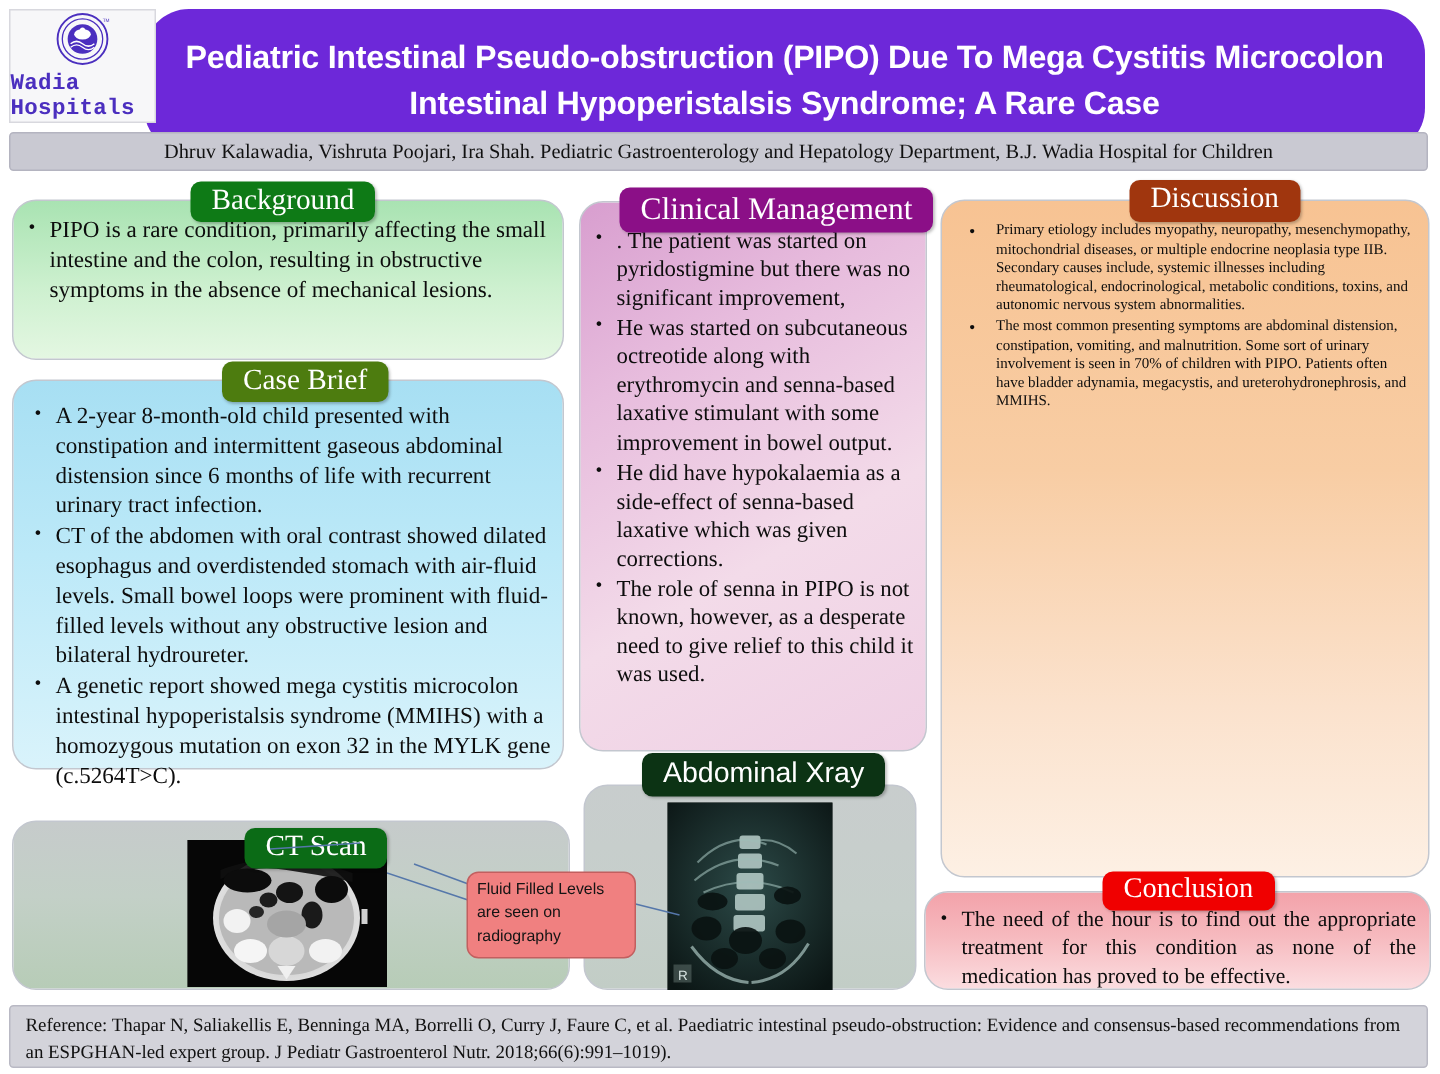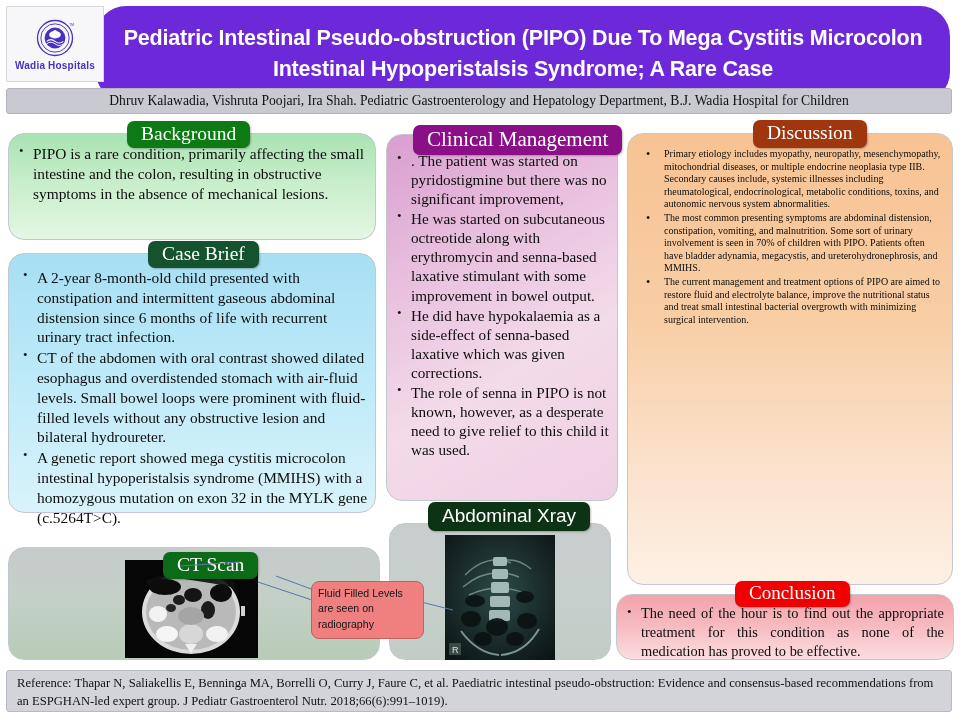--- a/index.html
+++ b/index.html
@@ -21,22 +21,22 @@
     position: absolute; left: 6px; top: 6px;
     width: 98px; height: 76px;
     background: #f7f7f9;
     border: 1px solid #d8d8de;
     display: flex; flex-direction: column;
     align-items: center; justify-content: center;
     z-index: 3;
   }
   .logo-mark { width: 40px; height: 40px; display: block; }
   .logo-text {
-    font-family: Liberation Sans, sans-serif;
-    font-size: 10px; font-weight: bold; color: #4b2fbf;
+    font-family: Liberation Mono, monospace;
+    font-size: 15px; font-weight: bold; color: #4b2fbf;
     margin-top: 2px; letter-spacing: .2px;
   }
   .title-bar {
     position: absolute; left: 96px; top: 6px; right: 10px;
     height: 96px;
     background: #6d28d9;
     border-radius: 30px;
     display: flex; align-items: center; justify-content: flex-start;
     z-index: 2;
   }
@@ -213,21 +213,21 @@
     <span>Background</span>
   </div>
   <div class="panel" id="bg-panel">
     <div class="body">
       <ul class="bul">
         <li>PIPO is a rare condition, primarily affecting the small intestine and the colon, resulting in obstructive symptoms in the absence of mechanical lesions.</li>
       </ul>
     </div>
   </div>
 
-  <div class="pill pill-serif" style="left:131px; top:241px; height:27px; background:#14532d; font-size:19.5px;">
+  <div class="pill pill-serif" style="left:131px; top:241px; height:27px; background:#4d7c0f; font-size:19.5px;">
     <span>Case Brief</span>
   </div>
   <div class="panel" id="cb-panel">
     <div class="body">
       <ul class="bul">
         <li>A 2-year 8-month-old child presented with constipation and intermittent gaseous abdominal distension since 6 months of life with recurrent urinary tract infection.</li>
         <li>CT of the abdomen with oral contrast showed dilated esophagus and overdistended stomach with air-fluid levels. Small bowel loops were prominent with fluid-filled levels without any obstructive lesion and bilateral hydroureter.</li>
         <li> A genetic report showed mega cystitis microcolon intestinal hypoperistalsis syndrome (MMIHS) with a homozygous mutation on exon 32 in the MYLK gene (c.5264T&gt;C).</li>
       </ul>
     </div>
@@ -248,21 +248,20 @@
   </div>
 
   <div class="pill pill-serif" style="left:736px; top:120px; height:28px; background:#A0360E; font-size:19.5px;">
     <span>Discussion</span>
   </div>
   <div class="panel" id="dc-panel">
     <div class="body">
       <ul class="bul">
         <li>Primary etiology includes myopathy, neuropathy, mesenchymopathy, mitochondrial diseases, or multiple endocrine neoplasia type IIB. Secondary causes include, systemic illnesses including rheumatological, endocrinological, metabolic conditions, toxins, and autonomic nervous system abnormalities.</li>
         <li>The most common presenting symptoms are abdominal distension, constipation, vomiting, and malnutrition. Some sort of urinary involvement is seen in 70% of children with PIPO. Patients often have bladder adynamia, megacystis, and ureterohydronephrosis, and MMIHS.</li>
-        <li>The current management and treatment options of PIPO are aimed to restore fluid and electrolyte balance, improve the nutritional status and treat small intestinal bacterial overgrowth  with minimizing surgical intervention.</li>
       </ul>
     </div>
   </div>
 
   <div class="pill pill-serif" style="left:718px; top:581px; height:26px; background:#F00000; font-size:19px;">
     <span>Conclusion</span>
   </div>
   <div class="panel" id="cc-panel">
     <div class="body">
       <ul class="bul">

